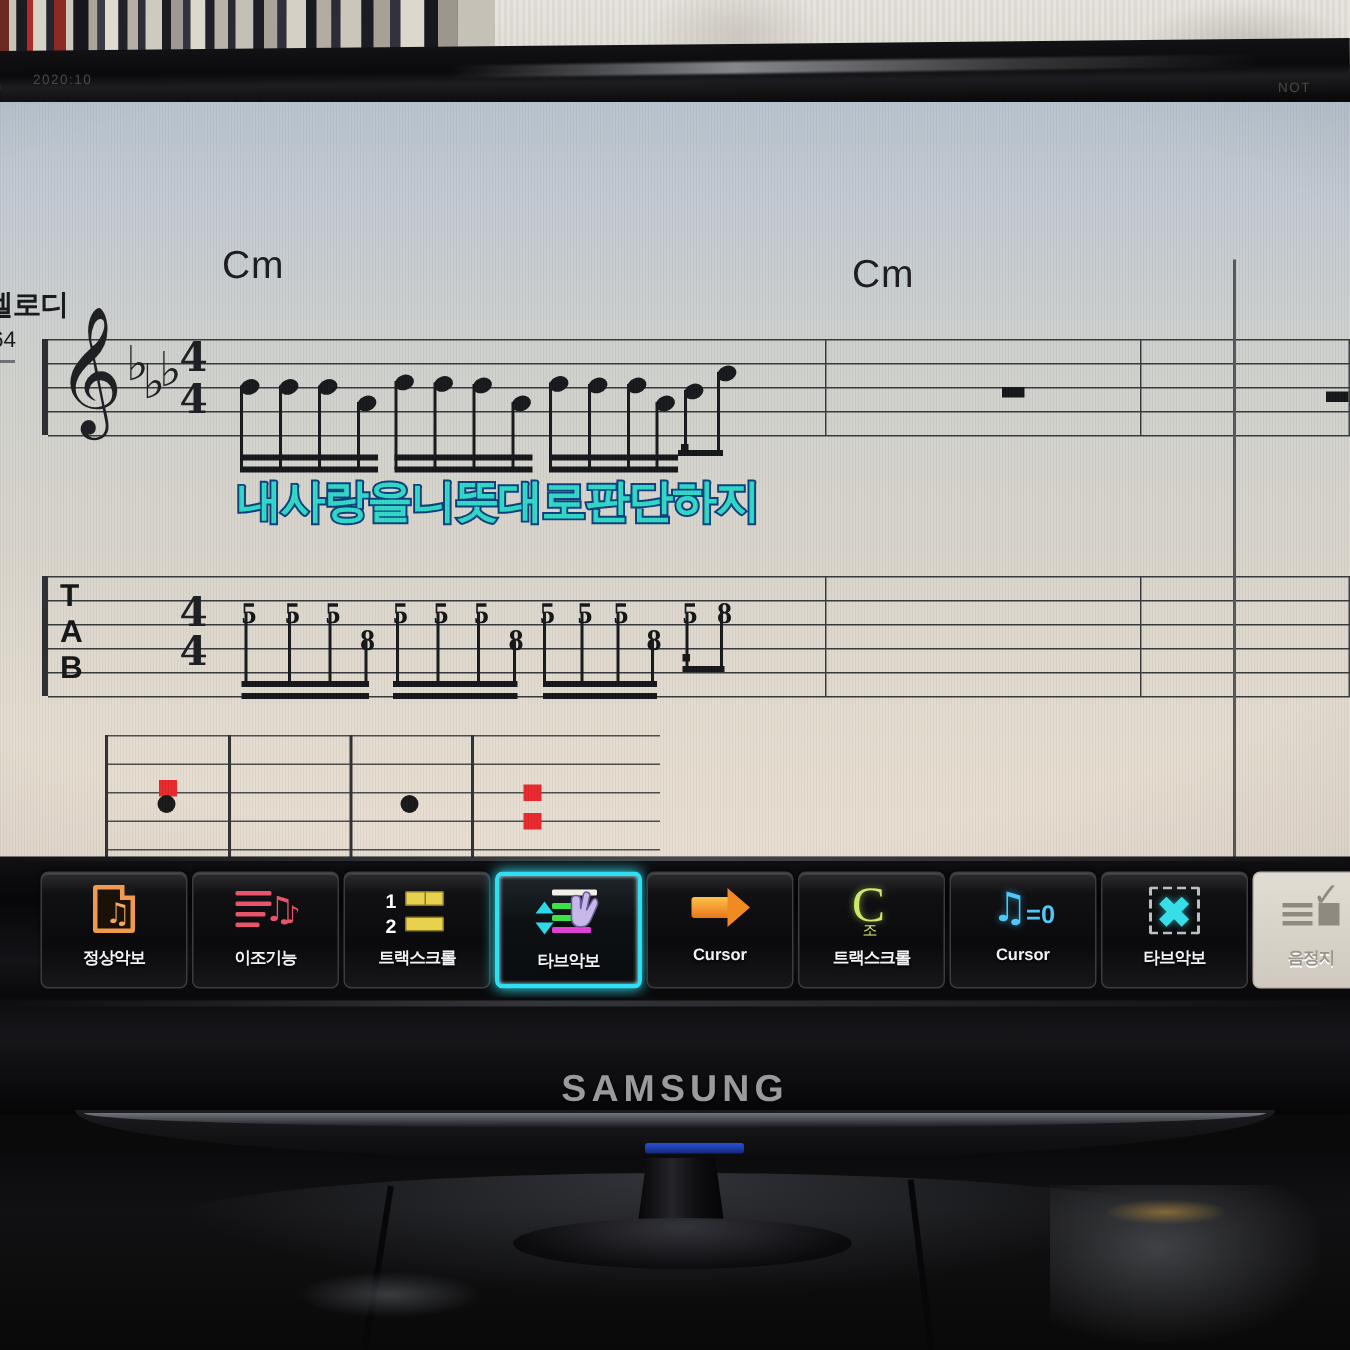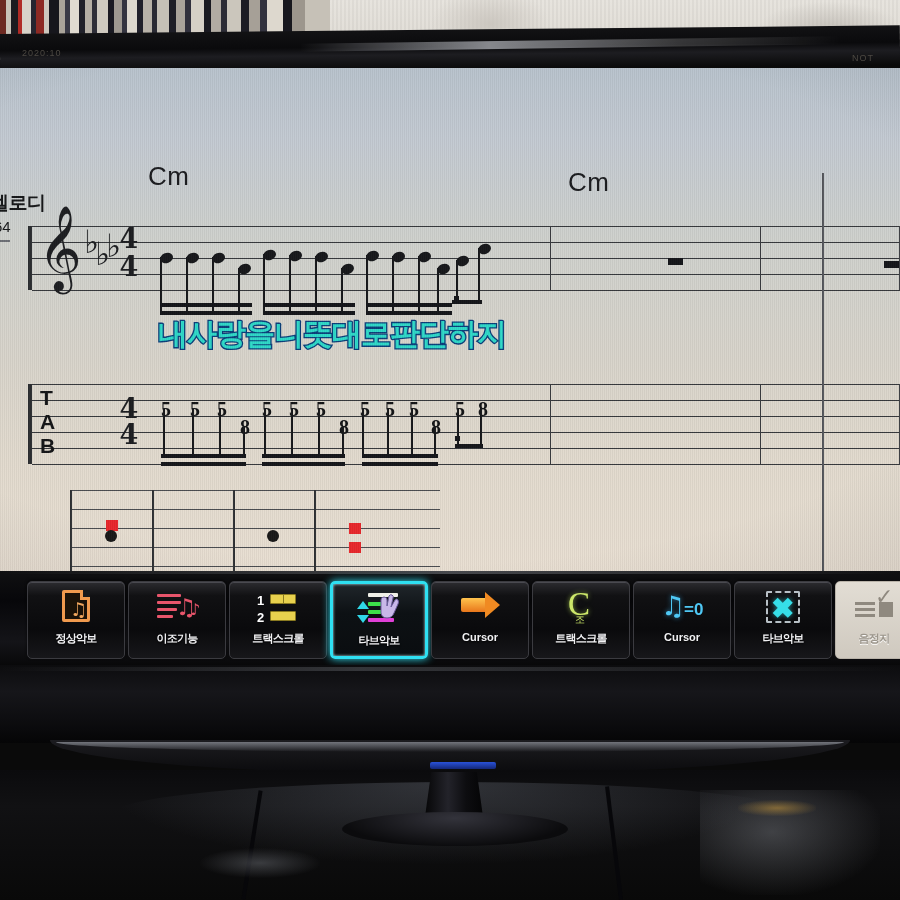--- a/index.html
+++ b/index.html
@@ -481,20 +481,21 @@
             <div class="gh-line" style="left:4px;top:26px;width:20px;height:3px"></div>
             <div class="gh-line" style="left:28px;top:14px;width:14px;height:15px"></div>
           </div>
           <div class="tb-cap">음정지</div>
         </div>
       </div>
   </div>
 
   <div class="bezel-bot"></div>
   <div class="bezel-bot-gloss"></div>
+  <div class="samsung">SAMSUNG</div>
   <div class="neckcurve"></div>
   <div class="neckrim"></div>
   <div class="bluechip"></div>
 
   <div class="desk"></div>
   <div class="deskgloss"></div>
   <div class="stand-col"></div>
   <div class="stand-base"></div>
   <div class="cable" style="left:250px;top:790px;width:4px;height:110px;transform:rotate(9deg)"></div>
   <div class="cable" style="left:612px;top:786px;width:4px;height:114px;transform:rotate(-7deg)"></div>

